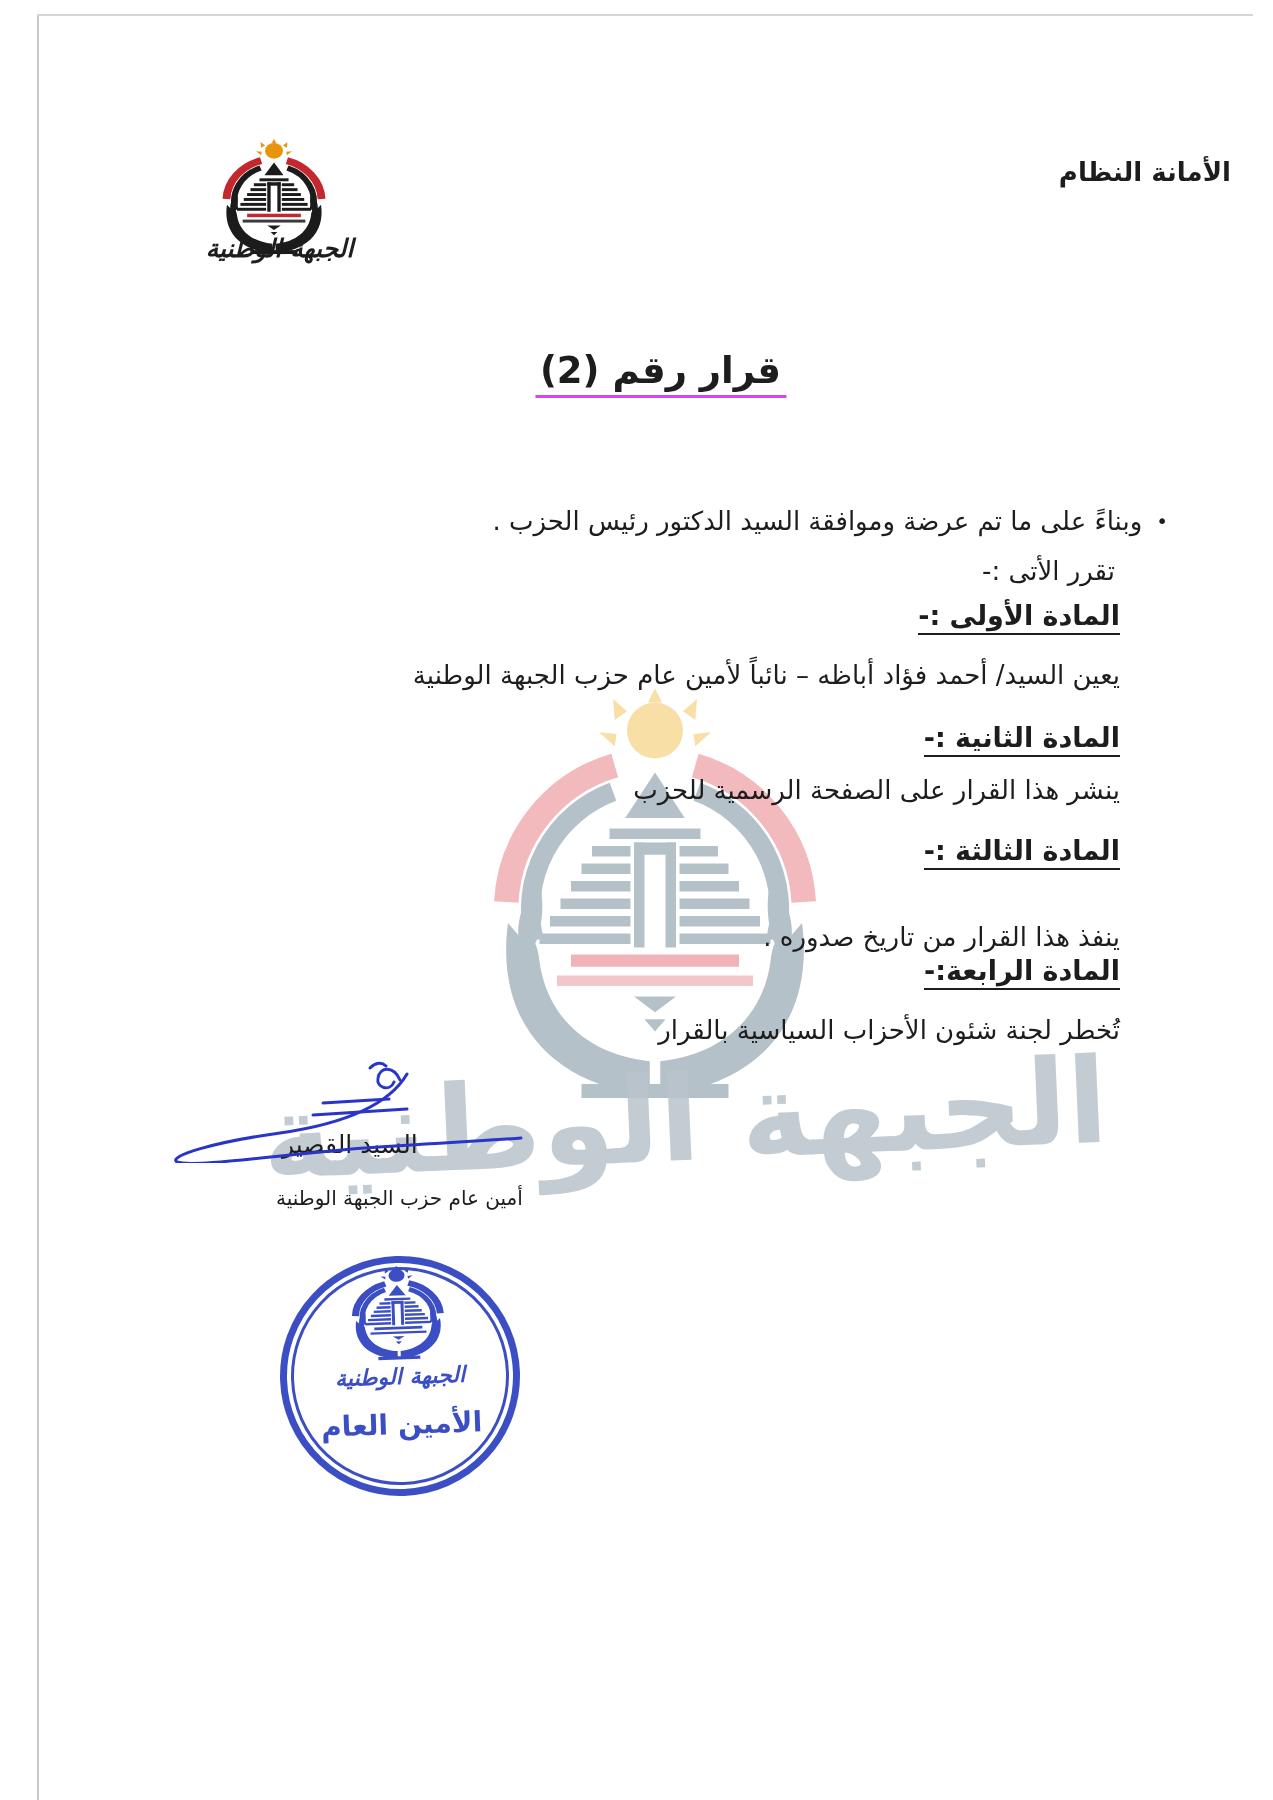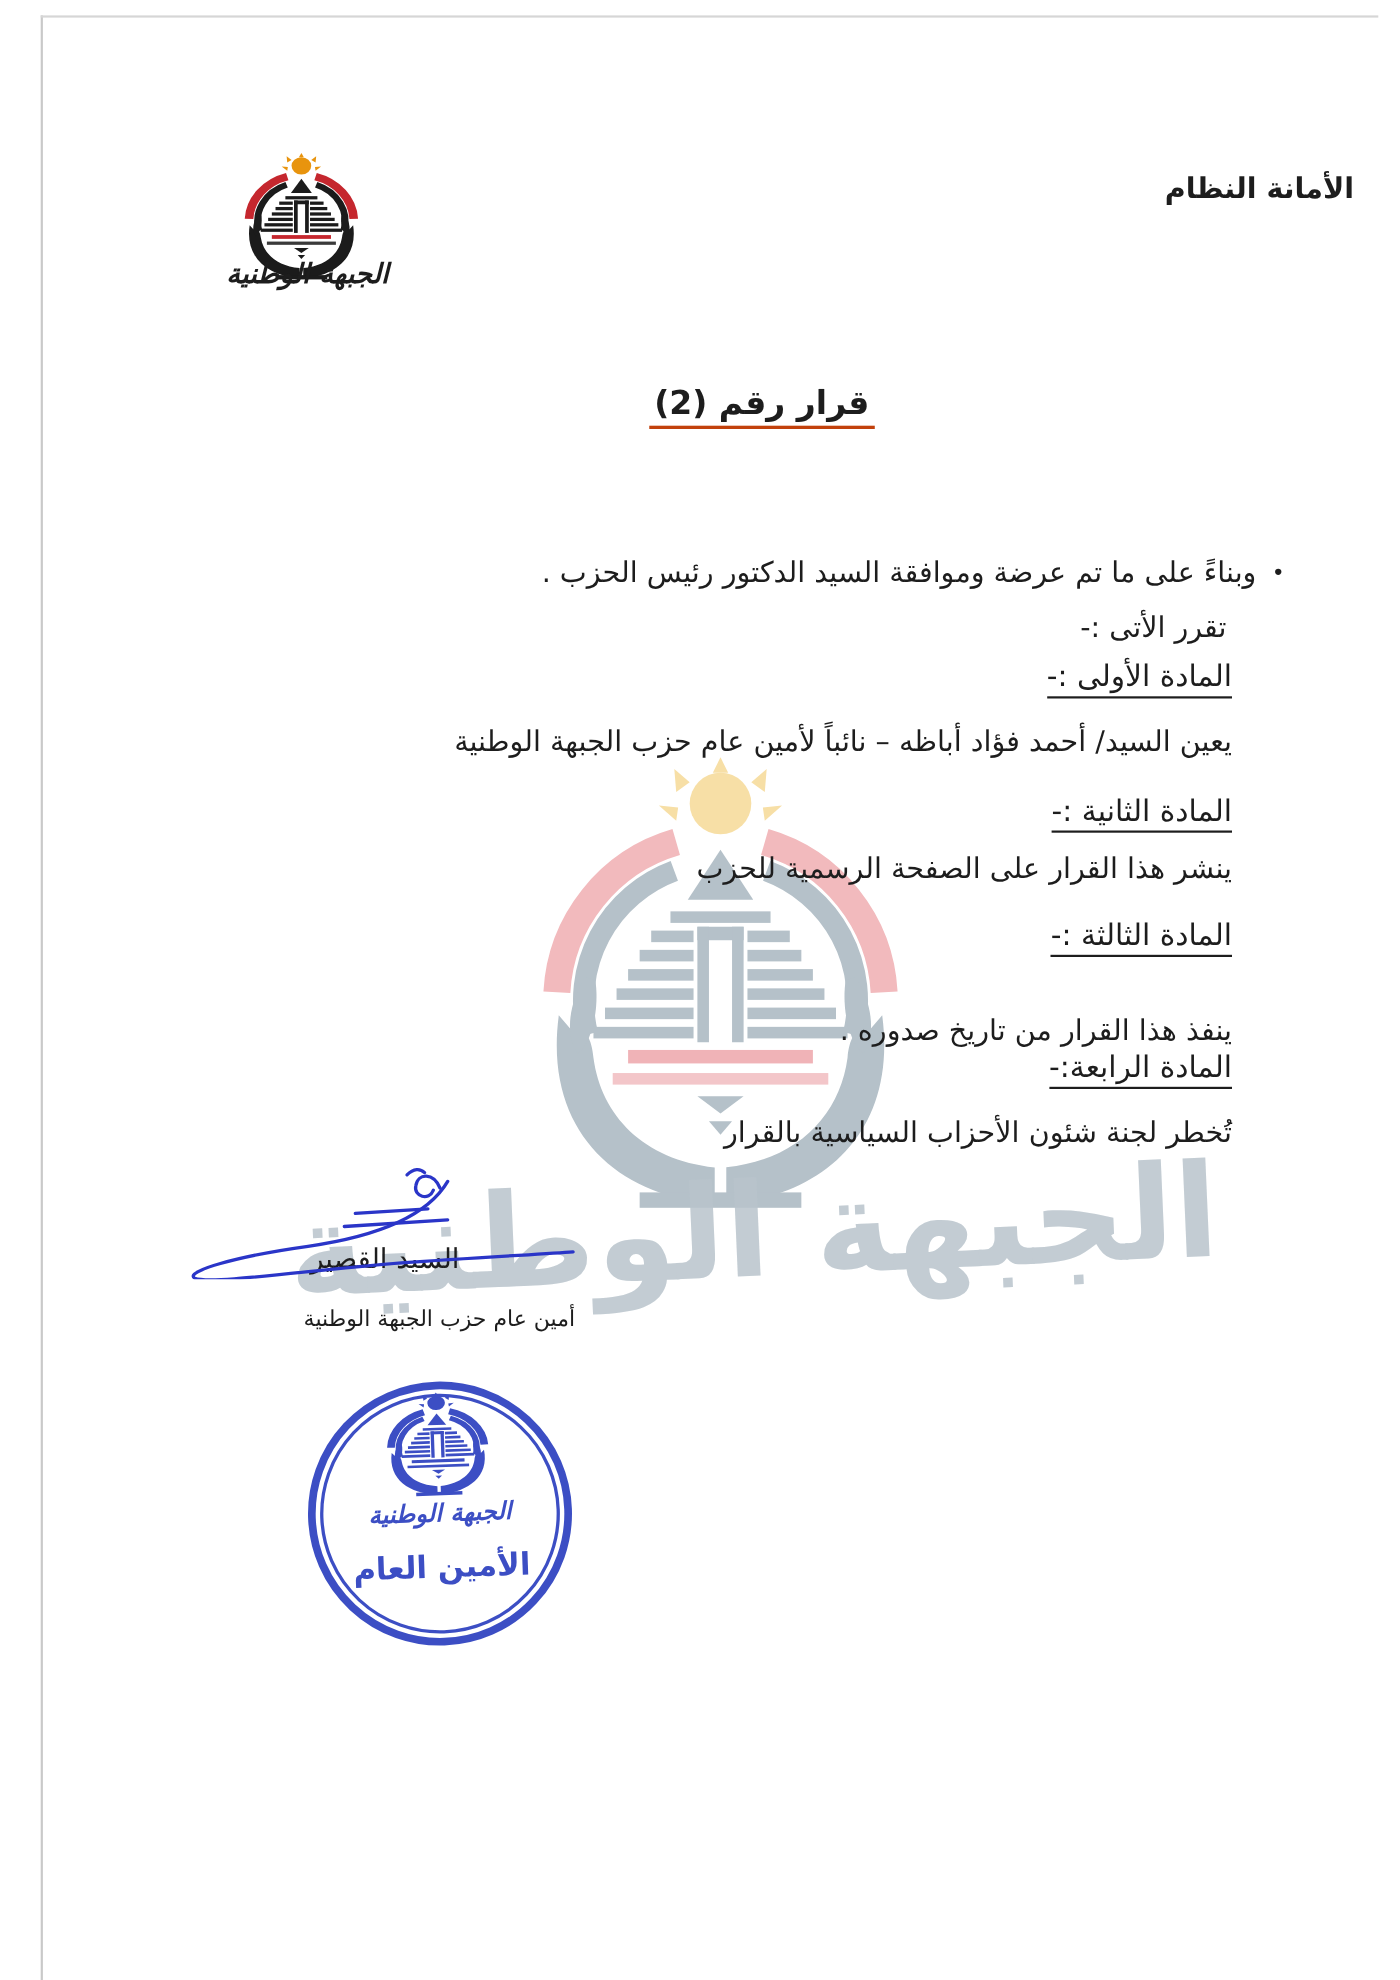--- a/index.html
+++ b/index.html
@@ -27,31 +27,31 @@
     font-size:25px;font-weight:bold;font-style:italic;direction:rtl;white-space:nowrap;}
 
   
   .wm-emblem{position:absolute;left:480px;top:685px;width:350px;height:420px;z-index:0;}
   .wm-text{position:absolute;left:348px;top:1048px;width:760px;z-index:0;
     font-size:118px;font-weight:bold;color:#b9c4cc;direction:rtl;text-align:center;
     transform:rotate(-2.5deg);opacity:.85;white-space:nowrap;letter-spacing:-2px;}
 
   
   .doc-title{position:absolute;top:349px;left:calc(50% + 24px);transform:translateX(-50%);
-    font-size:30px;font-weight:bold;direction:rtl;border-bottom:3px solid #c2410c;
-    padding:0 5px 3px 5px;z-index:2;white-space:nowrap;margin-left:32px;}
+    font-size:37px;font-weight:bold;direction:rtl;border-bottom:3px solid #d946ef;
+    padding:0 5px 3px 5px;z-index:2;white-space:nowrap;}
 
   
   .bullet-row{position:absolute;right:105px;direction:rtl;font-size:26px;z-index:2;white-space:nowrap;}
   .bullet-row .b-dot{font-size:20px;vertical-align:2px;margin-left:14px;}
   .row1{top:414px;} .row2{top:461px;} .row3{top:506px;margin-left:48px;}
   .decree-lead{position:absolute;right:158px;top:556px;font-size:26px;direction:rtl;z-index:2;}
 
   
-  .art-h{position:absolute;right:153px;font-size:27px;font-weight:normal;direction:rtl;
+  .art-h{position:absolute;right:153px;font-size:27px;font-weight:bold;direction:rtl;
     border-bottom:2.5px solid #1d1d1d;padding-bottom:2px;z-index:2;white-space:nowrap;}
   .art-b{position:absolute;right:153px;font-size:26px;direction:rtl;z-index:2;white-space:nowrap;}
   .a1h{top:600px;} .a1b{top:660px;}
   .a2h{top:722px;} .a2b{top:775px;}
   .a3h{top:835px;} .a3b{top:898px;margin-top:24px;}
   .a4h{top:955px;} .a4b{top:1015px;}
 
   
   .sig-svg{position:absolute;left:165px;top:1058px;width:360px;height:105px;z-index:4;}
   .sig-name{position:absolute;left:282px;top:1130px;font-size:25px;direction:rtl;z-index:3;white-space:nowrap;}

